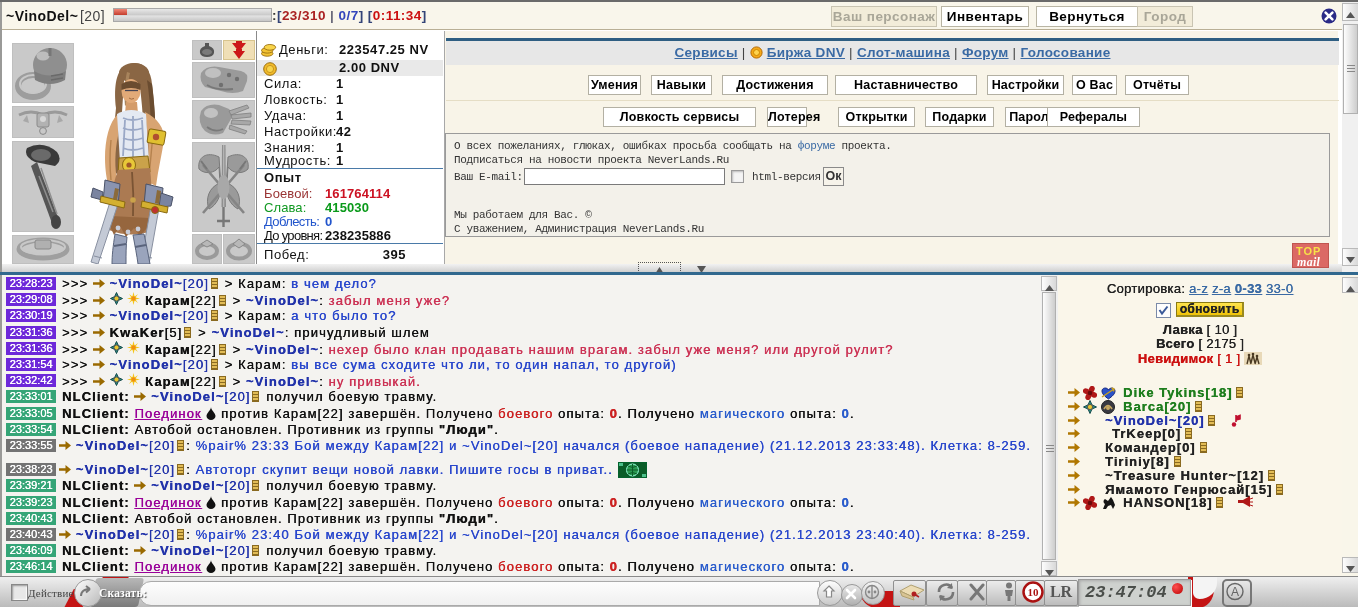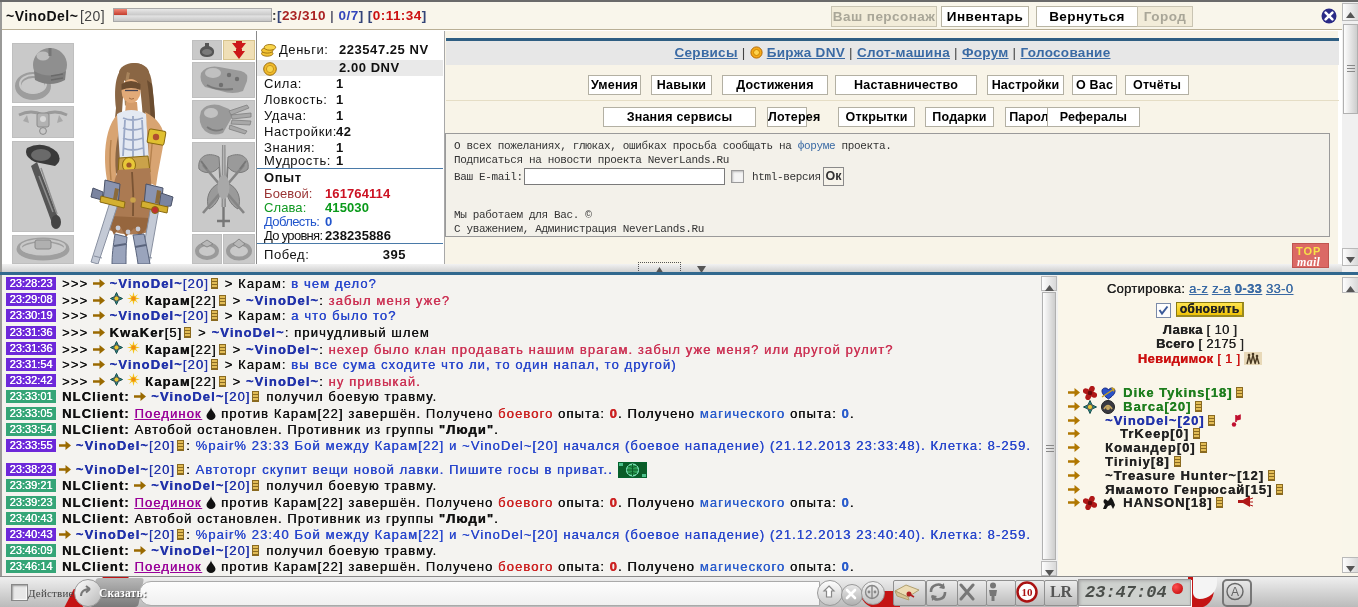--- a/index.html
+++ b/index.html
@@ -40,21 +40,21 @@
 #mailbox{position:absolute;left:0px;top:102px;width:885px;height:104px;background:#f3f1ea;border:1px solid #9a9a9a;
  font-family:"Liberation Mono",monospace;font-size:11px;color:#333;letter-spacing:-0.35px}
 
 #strip{left:2px;top:264px;width:1340px;height:8px;background:linear-gradient(#f2f2f2,#cfcfcf)}
 #blueline{left:0;top:272px;width:1358px;height:3px;background:#31688e}
 
 #chat{left:2px;top:275px;width:1039px;height:301px;background:#f4f3f0;font-size:13px;color:#111;text-shadow:0.35px 0 0 currentColor}
 .cl{position:absolute;left:0;width:1039px;height:16px;line-height:16px;white-space:nowrap}
 .ts{position:absolute;left:4px;top:1px;width:50px;height:13px;color:#fff;text-align:center;
  font-size:11px;line-height:13px;letter-spacing:0}
-.tsr{background:#6d28d9}.tsg{background:#35a577}.tsb{background:#6d28d9}
+.tsr{background:#6d28d9}.tsg{background:#35a577}.tsb{background:#737373}
 .ct{position:absolute;left:60px;top:0;letter-spacing:1.1px}
 .nv{color:#2233aa;font-weight:bold}
 .nvl{color:#2233aa}
 .msgb{color:#2947cc}
 .msgr{color:#cc3355}
 .purp{color:#990099;text-decoration:underline}
 .redw{color:#cc2222}.bluw{color:#2a5ccc}
 .cage{display:inline-block;width:7px;height:11px;vertical-align:-1px;margin:0 2px;
  border:1px solid #8a6a20;background:repeating-linear-gradient(#e2bc56 0 2px,#8a6a20 2px 3px)}
 
@@ -66,21 +66,21 @@
  background:repeating-linear-gradient(#888 0 1px,transparent 1px 3px)}
 
 #rp{left:1058px;top:275px;width:284px;height:301px;background:#faf6ea;font-size:13px;color:#222;text-shadow:0.3px 0 0 currentColor}
 .rline{position:absolute;left:0;width:284px;text-align:center}
 #rp a{color:#3a6aa4}
 .prow{position:absolute;left:6px;height:14px;line-height:14px;font-weight:bold;font-size:13px;white-space:nowrap;letter-spacing:1px}
 .nb{font-weight:bold}
 .glist{color:#1e7e1e}
 
 #bbar{left:0;top:576px;width:1358px;height:31px;background:linear-gradient(#efefef,#b9b9b9);border-top:1px solid #8a8a8a}
-.bsq{top:3px;height:24px;background:linear-gradient(#ececec,#bcbcbc);border:1px solid #909090;border-radius:2px;text-align:left;overflow:hidden}
+.bsq{top:3px;height:24px;background:linear-gradient(#ececec,#bcbcbc);border:1px solid #909090;border-radius:2px;text-align:right;overflow:hidden}
 </style></head>
 <body>
 <div id="page">
 <div class="abs" id="topborder"></div>
 <div class="abs" id="leftborder"></div>
 
 <div class="abs" id="topbar">
   <span class="abs" style="left:4px;top:6px;font-weight:bold;font-size:14px;color:#111">~VinoDel~</span>
   <span class="abs" style="left:78px;top:6px;font-size:14px;color:#444">[20]</span>
   <div class="hpwrap">
@@ -324,21 +324,21 @@
     <a href="#">Биржа DNV</a> <span class="pipe">|</span> <a href="#">Слот-машина</a> <span class="pipe">|</span>
     <a href="#">Форум</a> <span class="pipe">|</span> <a href="#">Голосование</a></div>
   <div class="abs" style="left:1px;top:69px;width:893px;height:1px;background:#e5ddc5"></div>
   <div class="sbtn" style="left:143px;top:44px;width:53px">Умения</div>
   <div class="sbtn" style="left:206px;top:44px;width:61px">Навыки</div>
   <div class="sbtn" style="left:277px;top:44px;width:106px">Достижения</div>
   <div class="sbtn" style="left:390px;top:44px;width:142px">Наставничество</div>
   <div class="sbtn" style="left:542px;top:44px;width:77px">Настройки</div>
   <div class="sbtn" style="left:627px;top:44px;width:45px">О Вас</div>
   <div class="sbtn" style="left:680px;top:44px;width:64px">Отчёты</div>
-  <div class="sbtn" style="left:158px;top:76px;width:153px">Знания сервисы</div>
+  <div class="sbtn" style="left:158px;top:76px;width:153px">Ловкость сервисы</div>
   <div class="sbtn" style="left:322px;top:76px;width:40px">Лотерея</div>
   <div class="sbtn" style="left:393px;top:76px;width:77px">Открытки</div>
   <div class="sbtn" style="left:480px;top:76px;width:69px">Подарки</div>
   <div class="sbtn" style="left:560px;top:76px;width:56px">Пароль</div>
   <div class="sbtn" style="left:602px;top:76px;width:93px">Рефералы</div>
   <div id="mailbox">
     <div class="abs" style="left:8px;top:6px">О всех пожеланиях, глюках, ошибках просьба сообщать на <span style="color:#3a6aa4;">форуме</span> проекта.</div>
     <div class="abs" style="left:8px;top:20px">Подписаться на новости проекта NeverLands.Ru</div>
     <div class="abs" style="left:8px;top:37px">Ваш E-mail:</div>
     <div class="abs" style="left:78px;top:34px;width:201px;height:17px;background:#fff;border:1px solid #7a7a7a"></div>
@@ -566,21 +566,21 @@
         </svg>
     <span class="abs" style="left:41px;color:#2233aa">~VinoDel~<span class="nb">[20]</span><span class="cage" style="margin-left:4px"></span><svg style="margin-left:14px;vertical-align:-2px" width="10" height="13" viewBox="0 0 10 13">
             <path d="M5 1 L5 8 M5 3 L9 1.5 L9 5 L5 6" stroke="#c01030" stroke-width="1.6" fill="#c01030"></path>
             <circle cx="3" cy="10.5" r="2.2" fill="#c01030"></circle>
           </svg></span>
       </div>
   <div class="prow" style="top:152px">
         <svg class="abs" style="left:4px;top:2px" width="12" height="9" viewBox="0 0 12 9">
           <path d="M0 3.2 L6.5 3.2 L6.5 0 L12 4.5 L6.5 9 L6.5 5.8 L0 5.8 Z" fill="#b07700"></path>
         </svg>
-    <span class="abs" style="left:56px;color:#222">TrKeep<span class="nb">[0]</span><span class="cage" style="margin-left:4px"></span></span>
+    <span class="abs" style="left:48px;color:#222">TrKeep<span class="nb">[0]</span><span class="cage" style="margin-left:4px"></span></span>
       </div>
   <div class="prow" style="top:166px">
         <svg class="abs" style="left:4px;top:2px" width="12" height="9" viewBox="0 0 12 9">
           <path d="M0 3.2 L6.5 3.2 L6.5 0 L12 4.5 L6.5 9 L6.5 5.8 L0 5.8 Z" fill="#b07700"></path>
         </svg>
     <span class="abs" style="left:41px;color:#222">Командер<span class="nb">[0]</span><span class="cage" style="margin-left:4px"></span></span>
       </div>
   <div class="prow" style="top:180px">
         <svg class="abs" style="left:4px;top:2px" width="12" height="9" viewBox="0 0 12 9">
           <path d="M0 3.2 L6.5 3.2 L6.5 0 L12 4.5 L6.5 9 L6.5 5.8 L0 5.8 Z" fill="#b07700"></path>

